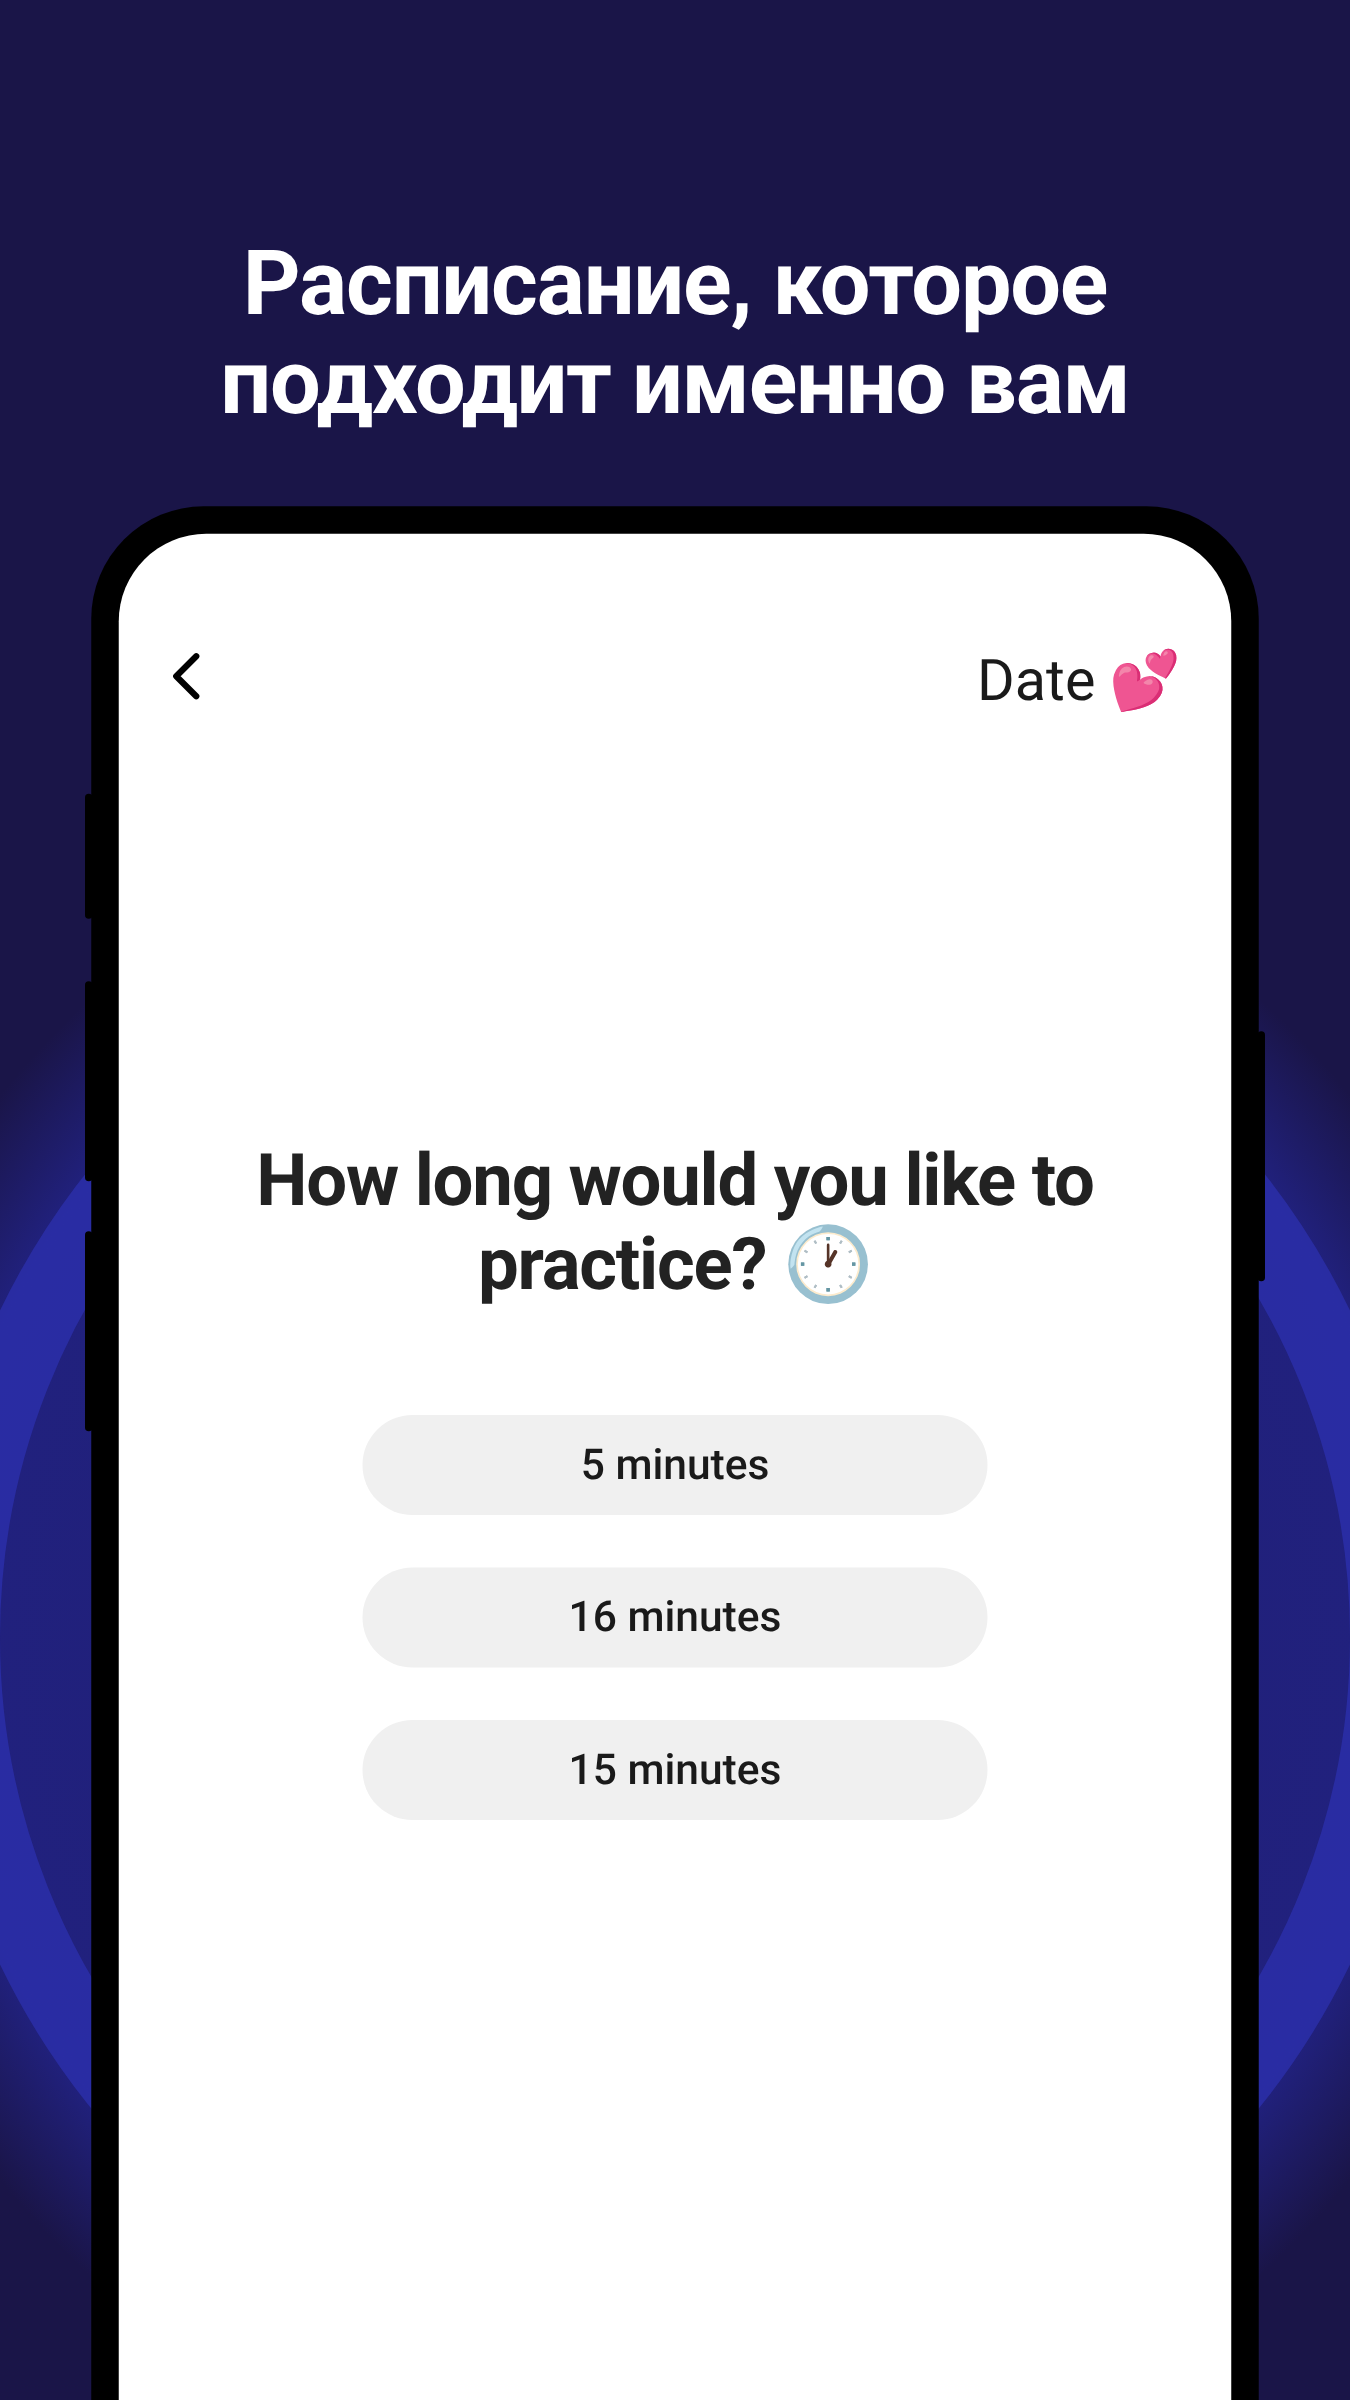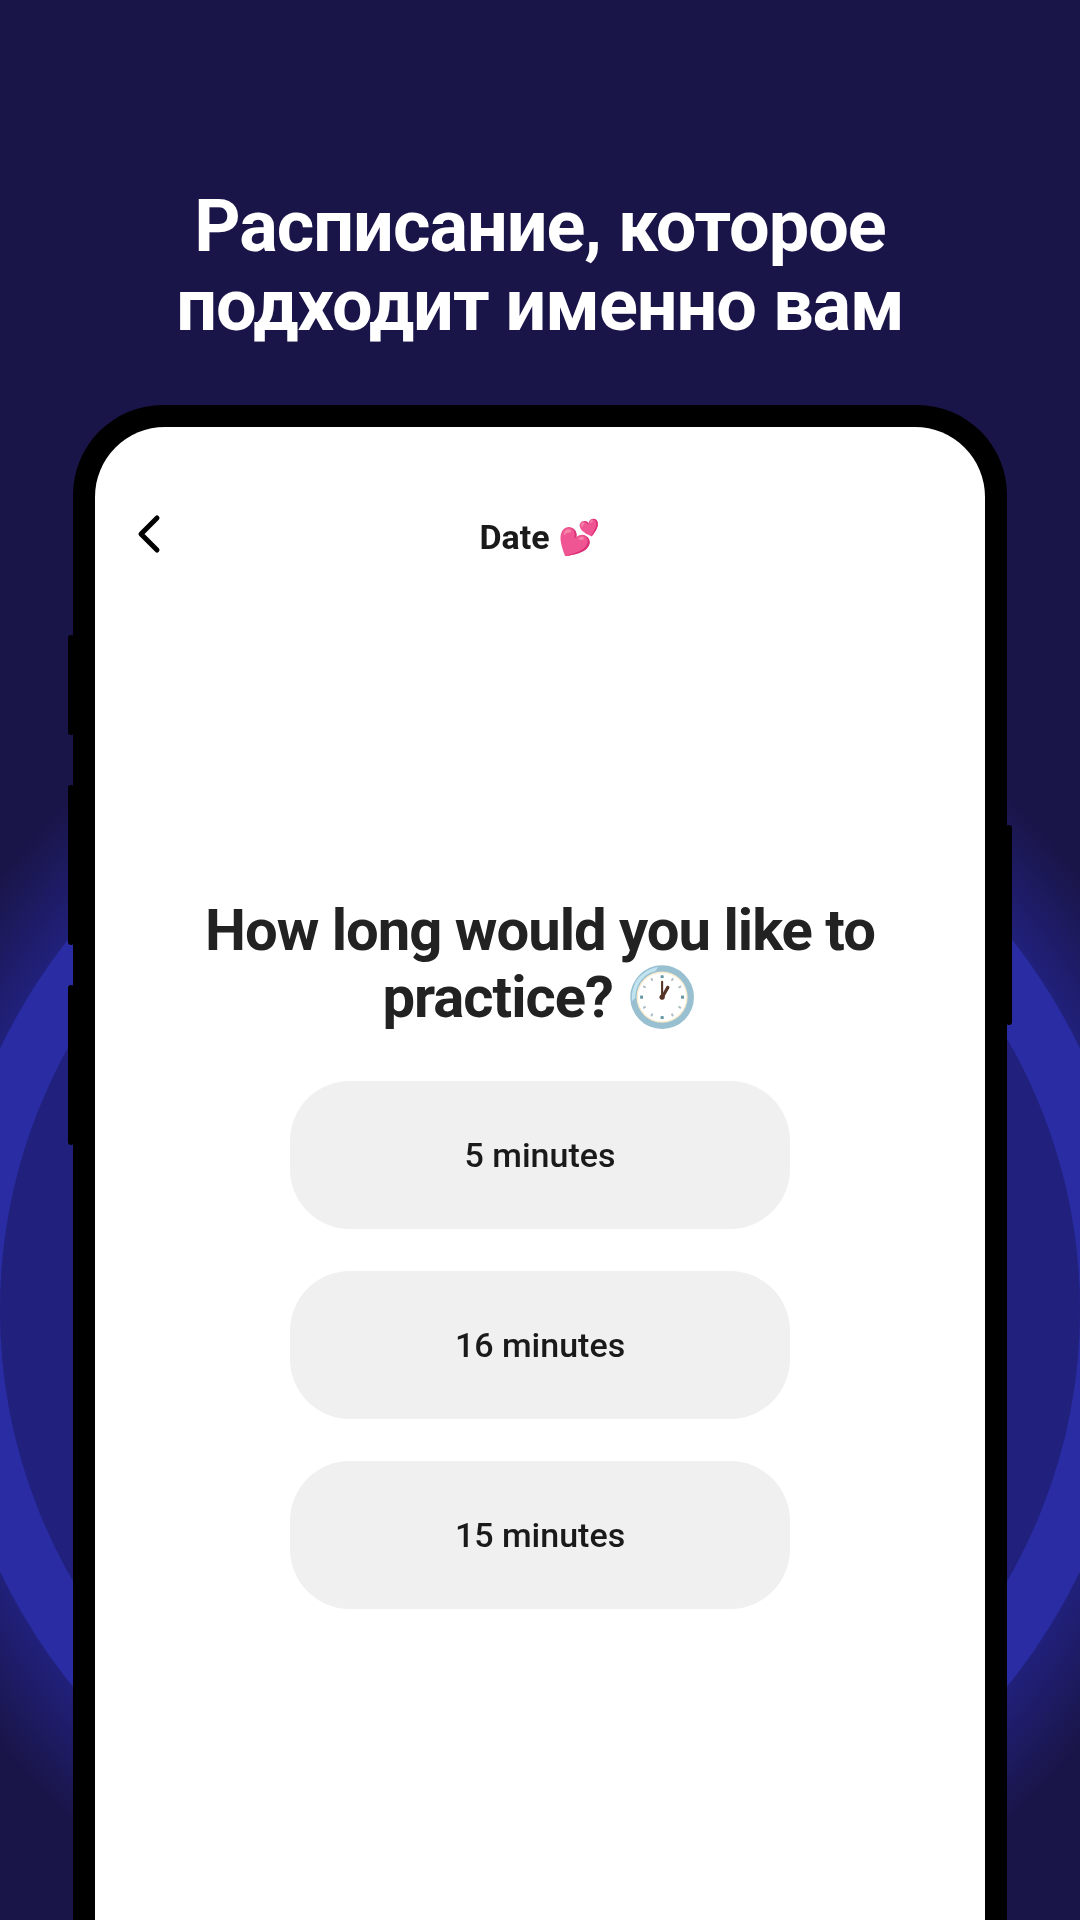--- a/index.html
+++ b/index.html
@@ -98,51 +98,51 @@
       left: 40px;
       font-size: 44px;
       font-weight: 400;
       cursor: pointer;
       color: #000;
       line-height: 1;
     }
     
     .header-title {
       flex: 1;
-      text-align: center;
-      font-size: 34px;
-      font-weight: 700;
+      text-align: right;
+      font-size: 46px;
+      font-weight: 400;
       color: #1a1a1a;
     }
     
     .app-body {
       padding: 320px 60px 0 60px;
       text-align: center;
     }
     
     .question-text {
       font-size: 58px;
       font-weight: 700;
       color: #222;
       line-height: 1.15;
       letter-spacing: -1px;
-      margin-bottom: 51px;
+      margin-bottom: 87px;
     }
     
     .options-container {
       display: flex;
       flex-direction: column;
       align-items: center;
       gap: 42px;
     }
     
     .option-pill {
       background: #f0f0f0;
       border-radius: 60px;
-      padding: 54px 0;
+      padding: 20px 0;
       width: 500px;
       font-size: 34px;
       font-weight: 500;
       color: #1a1a1a;
       cursor: pointer;
       text-align: center;
     }
   </style>
 </head>
 <body>

